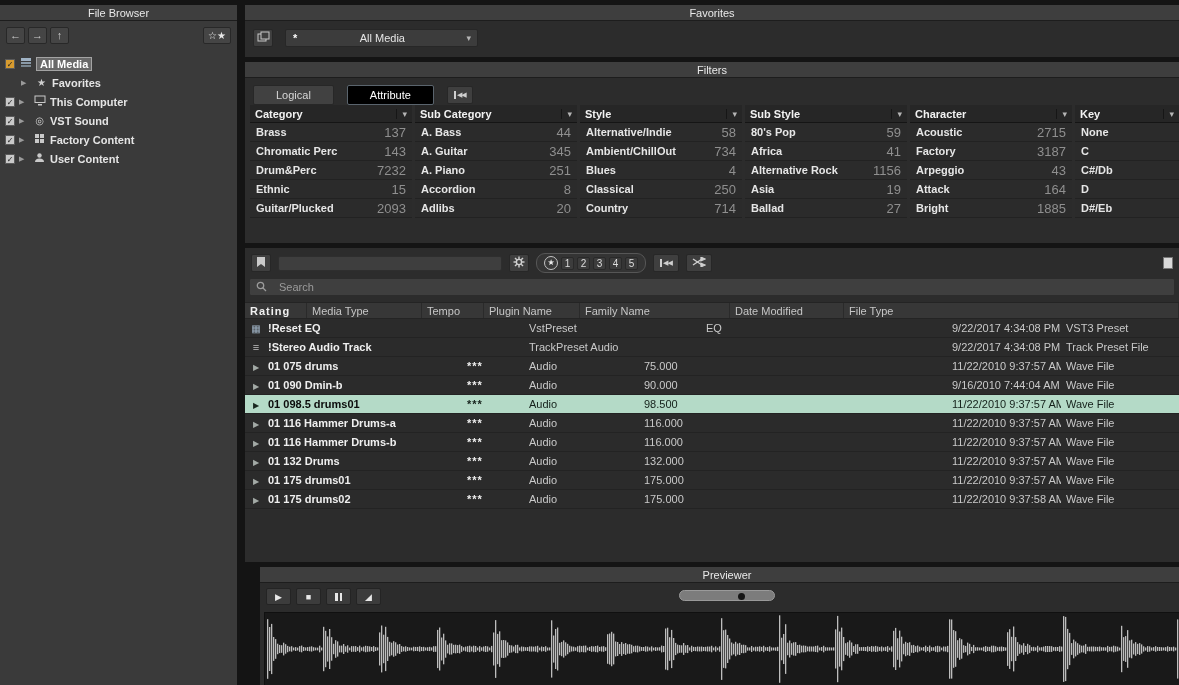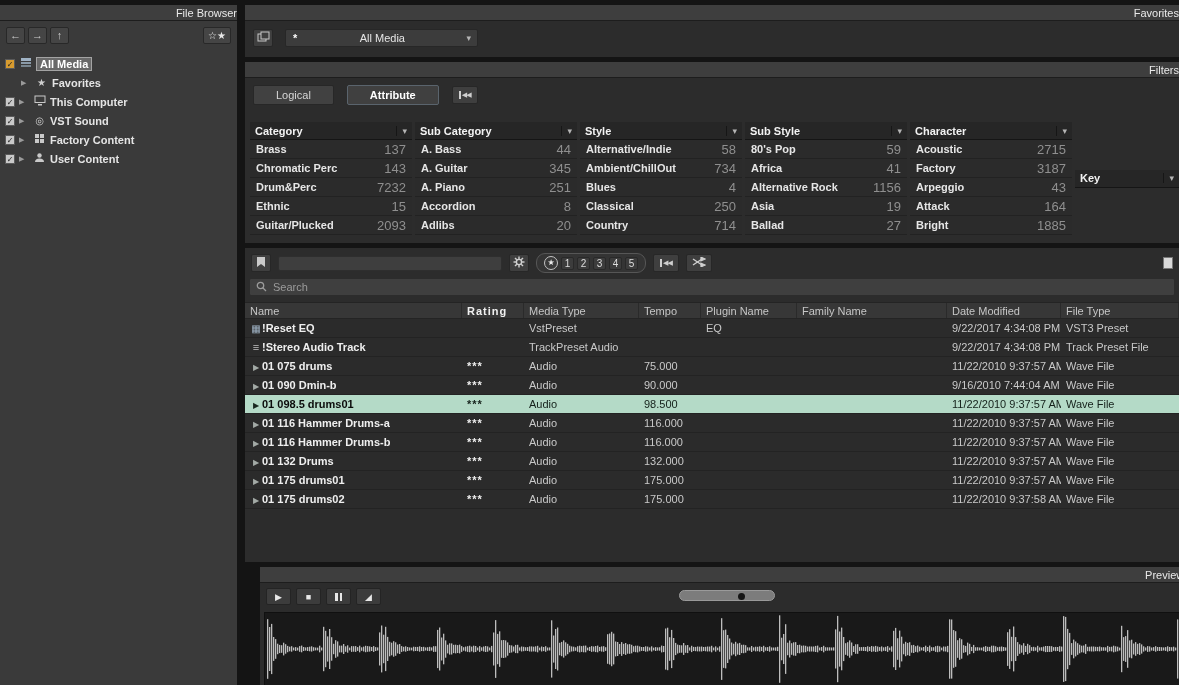--- a/index.html
+++ b/index.html
@@ -1,19 +1,19 @@
 <!DOCTYPE html>
 <html><head>
 <meta charset="utf-8">
 <style>
   *{box-sizing:border-box;margin:0;padding:0}
   html,body{width:1179px;height:685px;overflow:hidden}
   body{background:#141414;font-family:"Liberation Sans",sans-serif;font-size:11px;color:#ddd;position:relative}
   .panel{position:absolute;background:#2c2c2c}
-  .hdr{height:16px;background:#3e3e3e;color:#e9e9e9;text-align:right;line-height:16px;font-size:11px;border-bottom:1px solid #1d1d1d}
+  .hdr{height:16px;background:#3e3e3e;color:#e9e9e9;text-align:center;line-height:16px;font-size:11px;border-bottom:1px solid #1d1d1d}
 
   
   .file-browser{left:0;top:5px;width:237px;height:680px;background:#3a3a3a}
   .fbtoolbar{display:flex;align-items:center;padding:6px 6px 4px;gap:3px}
   .navbtn{width:19px;height:17px;background:#454545;border:1px solid #282828;border-radius:2px;color:#cfcfcf;text-align:center;line-height:15px;font-size:11px}
   .addfav{margin-left:auto;background:#454545;border:1px solid #282828;border-radius:2px;height:17px;padding:0 4px;line-height:15px;color:#e8e8e8;font-size:10px}
   .tree{margin-top:6px}
   .trow{display:flex;align-items:center;height:19px;padding-left:5px;gap:4px}
   .cb{width:10px;height:10px;background:#c9c9c9;border:1px solid #5a5a5a;font-size:8px;line-height:9px;text-align:center;color:#1c1c1c;flex:0 0 auto}
   .cb.amber{background:#d79b2f}
@@ -31,53 +31,53 @@
 
   
   .favrow{display:flex;align-items:center;gap:12px;padding:8px 8px 0}
   .sqbtn{height:18px;min-width:20px;background:#3f3f3f;border:1px solid #272727;border-radius:2px;display:flex;align-items:center;justify-content:center}
   .fav-combo{display:flex;align-items:center;width:193px;height:18px;background:#3c3c3c;border:1px solid #272727;border-radius:2px}
   .fav-combo .wc{padding:0 7px;color:#fff;font-weight:bold}
   .fav-combo .val{flex:1;text-align:center;color:#e6e6e6}
   .fav-combo .dd{padding:0 6px;color:#b5b5b5;font-size:9px}
 
   
-  .fbtnrow{display:flex;align-items:center;gap:13px;margin:7px 8px 17px}
+  .fbtnrow{display:flex;align-items:center;gap:13px;margin:7px 8px 0}
   .fbtn{height:20px;padding:0 22px;border-radius:2px;border:1px solid #272727;background:#414141;color:#d6d6d6;line-height:18px}
-  .fbtn.active{background:#404040;color:#ffffff;font-weight:bold;border-color:#5a646d}
+  .fbtn.active{background:#000000;color:#ffffff;font-weight:normal;border-color:#5a646d}
   .smallbtn{height:18px;min-width:26px;background:#3f3f3f;border:1px solid #272727;border-radius:2px;display:flex;align-items:center;justify-content:center;gap:1px}
   .vbar{display:inline-block;width:2px;height:8px;background:#cfcfcf}
   .rw{font-size:7px;letter-spacing:-1px;color:#cfcfcf}
   .fcols{display:flex;gap:3px;margin-left:5px;align-items:center}
   .fcol{width:162px;flex:0 0 auto;background:#2b2b2b}
   .fcol.last{width:auto;flex:1}
   .fhead{display:flex;align-items:center;height:18px;background:#262626;border-bottom:1px solid #151515;padding:0 5px}
   .fhead-label{font-weight:bold;color:#f2f2f2}
   .fhead-arrow{margin-left:auto;color:#b5b5b5;font-size:9px;border-left:1px solid #161616;padding-left:5px}
   .fitem{display:flex;align-items:center;height:19px;padding:0 6px;border-bottom:1px solid #222}
   .fitem-label{font-weight:bold;color:#e6e6e6;white-space:nowrap}
   .fitem-count{margin-left:auto;color:#8f8f8f;font-size:13px}
 
   
   .rtoolbar{display:flex;align-items:center;height:30px;padding:0 6px;gap:7px}
   .locbar{width:224px;height:15px;background:#3e3e3e;border:1px solid #2e2e2e;border-radius:2px}
   .rategroup{display:flex;align-items:center;gap:3px;padding:2px 7px;border:1px solid #565656;border-radius:9px;background:#343434}
   .starbtn{width:14px;height:14px;border:1px solid #c3c3c3;border-radius:50%;color:#eee;font-size:8px;line-height:12px;text-align:center;background:#3a3a3a}
   .numbtn{width:13px;height:13px;line-height:12px;text-align:center;background:#3c3c3c;border:1px solid #292929;border-radius:2px;font-size:10px;color:#ddd}
   .rminibtn{margin-left:auto;width:10px;height:12px;background:#d9d9d9;border:1px solid #777}
-  .searchrow{margin:0 4px;height:18px;background:#3f3f3f;border:1px solid #2c2c2c;border-radius:2px;display:flex;align-items:center;padding:0 6px;gap:6px}
+  .searchrow{margin:0 4px;height:18px;background:#3f3f3f;border:1px solid #2c2c2c;border-radius:2px;display:flex;align-items:center;padding:0 6px;gap:12px}
   .searchrow input{flex:1;background:transparent;border:none;outline:none;color:#ddd;font:11px "Liberation Sans",sans-serif}
   .searchrow input::placeholder{color:#9b9b9b}
   .rtable-head{display:flex;height:17px;margin-top:6px;background:#373737;border-top:1px solid #242424;border-bottom:1px solid #242424}
   .hcell{line-height:16px;padding:0 5px;color:#c6c6c6;border-right:1px solid #2a2a2a;white-space:nowrap;overflow:hidden}
   .c-name{width:217px}.c-rating{width:62px}.c-media{width:115px}.c-tempo{width:62px}
   .c-plugin{width:96px}.c-family{width:150px}.c-date{width:114px}.c-type{flex:1}
   .rrow{display:flex;align-items:center;height:19px;background:#2b2b2b;border-bottom:1px solid #232323}
   .cell{padding:0 5px;color:#c9c9c9;white-space:nowrap;overflow:hidden}
-  .cell.c-name{display:flex;align-items:flex-end;}
+  .cell.c-name{display:flex;align-items:flex-end;gap:6px}
   .nm{font-weight:bold;color:#efefef}
   .row-icon{width:12px;text-align:center;flex:0 0 auto}
   .row-icon[data-icon="play"]::before{content:"▶";color:#a3aaa6;font-size:8px}
   .row-icon[data-icon="eq"]::before{content:"▦";color:#9fb2c4;font-size:10px}
   .row-icon[data-icon="track"]::before{content:"≡";color:#c0c0c0;font-weight:bold;font-size:11px}
   .c-rating{font-weight:bold;letter-spacing:1px;color:#f0f0f0}
   .rrow.selected{background:#b4dac7}
   .rrow.selected .cell{color:#14201a}
   .rrow.selected .nm{color:#0b0b0b}
   .rrow.selected .row-icon[data-icon="play"]::before{color:#17261e}
@@ -347,20 +347,47 @@
             <span class="fitem-label">Bright</span>
             <span class="fitem-count">1885</span>
           </div>
         </div>
     </div>
     <div class="fcol last">
       <div class="fhead">
         <span class="fhead-label">Key</span>
         <span class="fhead-arrow">▾</span>
       </div>
+      <div>
+
+          <div class="fitem">
+            <span class="fitem-label">None</span>
+            <span class="fitem-count"></span>
+          </div>
+
+          <div class="fitem">
+            <span class="fitem-label">C</span>
+            <span class="fitem-count"></span>
+          </div>
+
+          <div class="fitem">
+            <span class="fitem-label">C#/Db</span>
+            <span class="fitem-count"></span>
+          </div>
+
+          <div class="fitem">
+            <span class="fitem-label">D</span>
+            <span class="fitem-count"></span>
+          </div>
+
+          <div class="fitem">
+            <span class="fitem-label">D#/Eb</span>
+            <span class="fitem-count"></span>
+          </div>
+        </div>
     </div>
   </div>
 </div>
 
 <div class="panel results">
   <div class="rtoolbar">
     <div class="sqbtn">
       <span><svg width="10" height="12">
             <path d="M1 1 h8 v10 l-4 -3 l-4 3 z" fill="#c9c9c9"></path>
           </svg></span>
@@ -413,21 +440,20 @@
     <div class="rminibtn"></div>
   </div>
   <div class="searchrow">
     <span><svg width="11" height="11">
           <circle cx="4.5" cy="4.5" r="3.2" fill="none" stroke="#9b9b9b" stroke-width="1.3"></circle>
           <line x1="7" y1="7" x2="10" y2="10" stroke="#9b9b9b" stroke-width="1.3"></line>
         </svg></span>
     <input type="text" placeholder="Search" style="">
   </div>
   <div class="rtable-head">
-    <div class="hcell c-name">Name</div>
     <div class="hcell c-rating">Rating</div>
     <div class="hcell c-media">Media Type</div>
     <div class="hcell c-tempo">Tempo</div>
     <div class="hcell c-plugin">Plugin Name</div>
     <div class="hcell c-family">Family Name</div>
     <div class="hcell c-date">Date Modified</div>
     <div class="hcell c-type">File Type</div>
   </div>
   <div>
 

